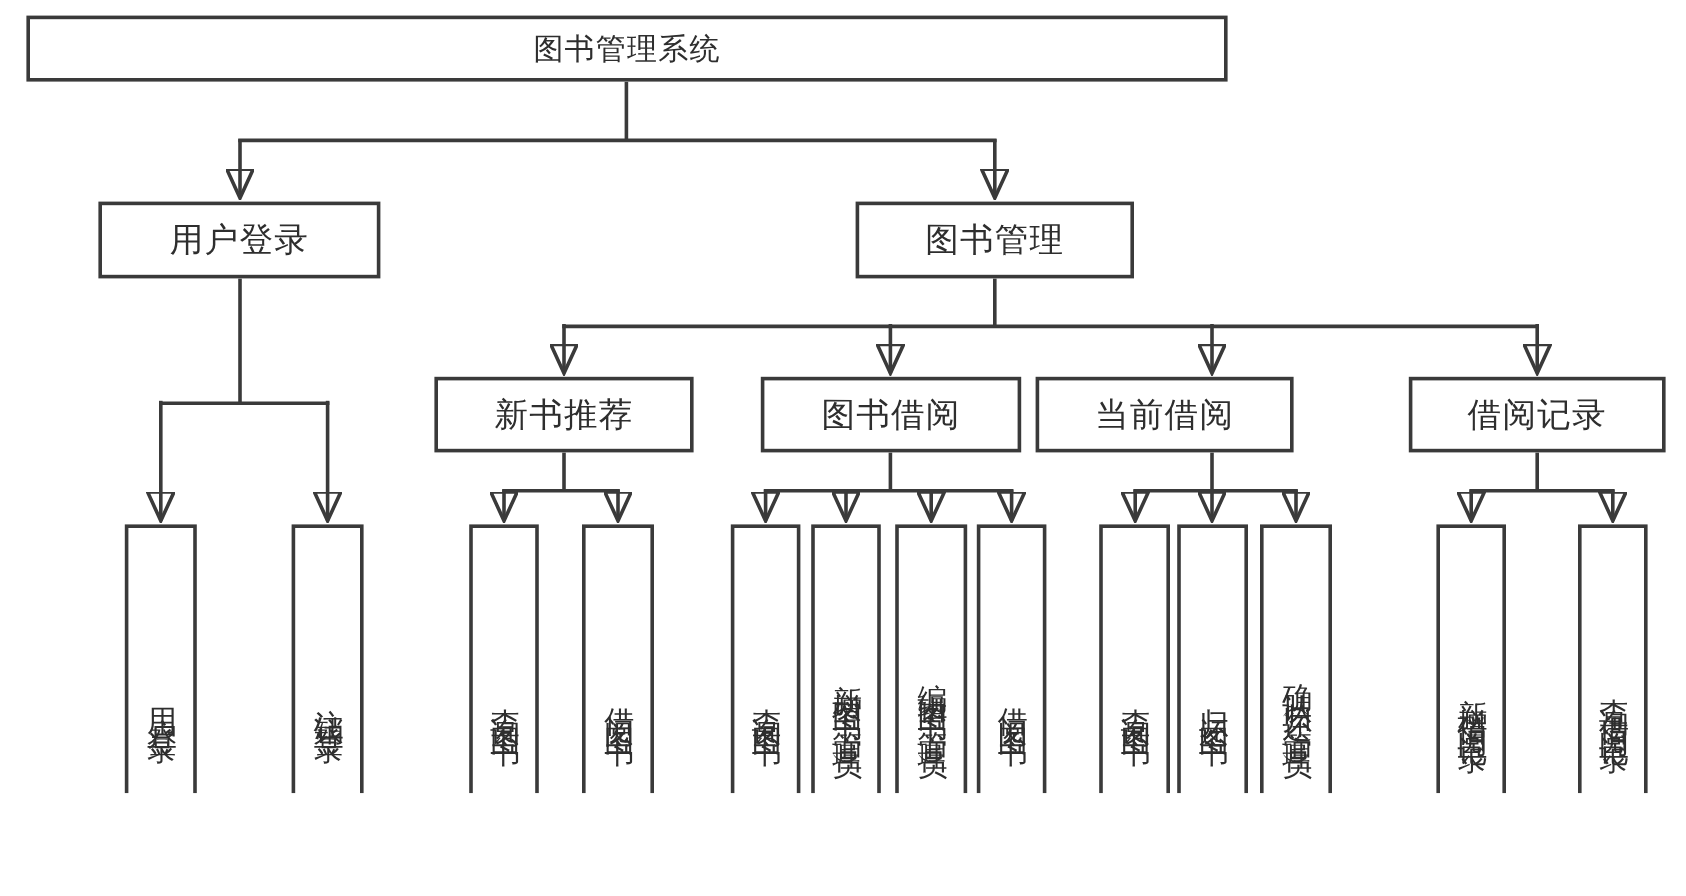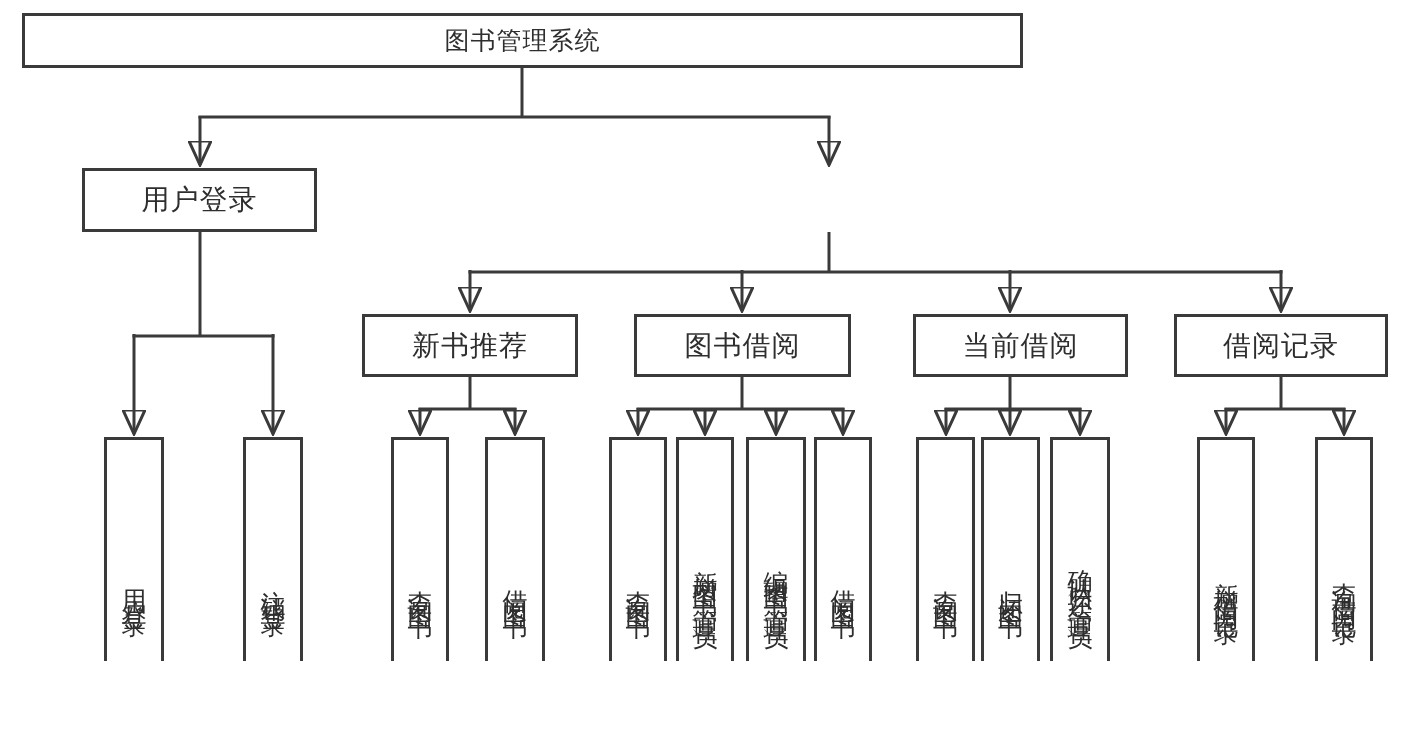--- a/index.html
+++ b/index.html
@@ -127,28 +127,31 @@
     </g>
   </svg>
 
   <div class="hbox root" style="left:22px; top:13px; width:1001px; height:55px;">
     <span>图书管理系统</span>
   </div>
 
   <div class="hbox" style="left:82px; top:168px; width:235px; height:64px;">
     <span>用户登录</span>
   </div>
+  <div class="hbox" style="left:713px; top:168px; width:232px; height:64px;">
+    <span>图书管理</span>
+  </div>
 
   <div class="hbox" style="left:362px; top:314px; width:216px; height:63px;">
     <span>新书推荐</span>
   </div>
   <div class="hbox" style="left:634px; top:314px; width:217px; height:63px;">
     <span>图书借阅</span>
   </div>
-  <div class="hbox" style="left:913px; top:314px; width:215px; height:63px;">
+  <div class="hbox" style="left:863px; top:314px; width:215px; height:63px;">
     <span>当前借阅</span>
   </div>
   <div class="hbox" style="left:1174px; top:314px; width:214px; height:63px;">
     <span>借阅记录</span>
   </div>
 
   <div class="vbox" style="left:104px; top:437px; width:60px; height:298px;">
     <span>用户登录</span>
   </div>
   <div class="vbox" style="left:243px; top:437px; width:60px; height:298px;">

